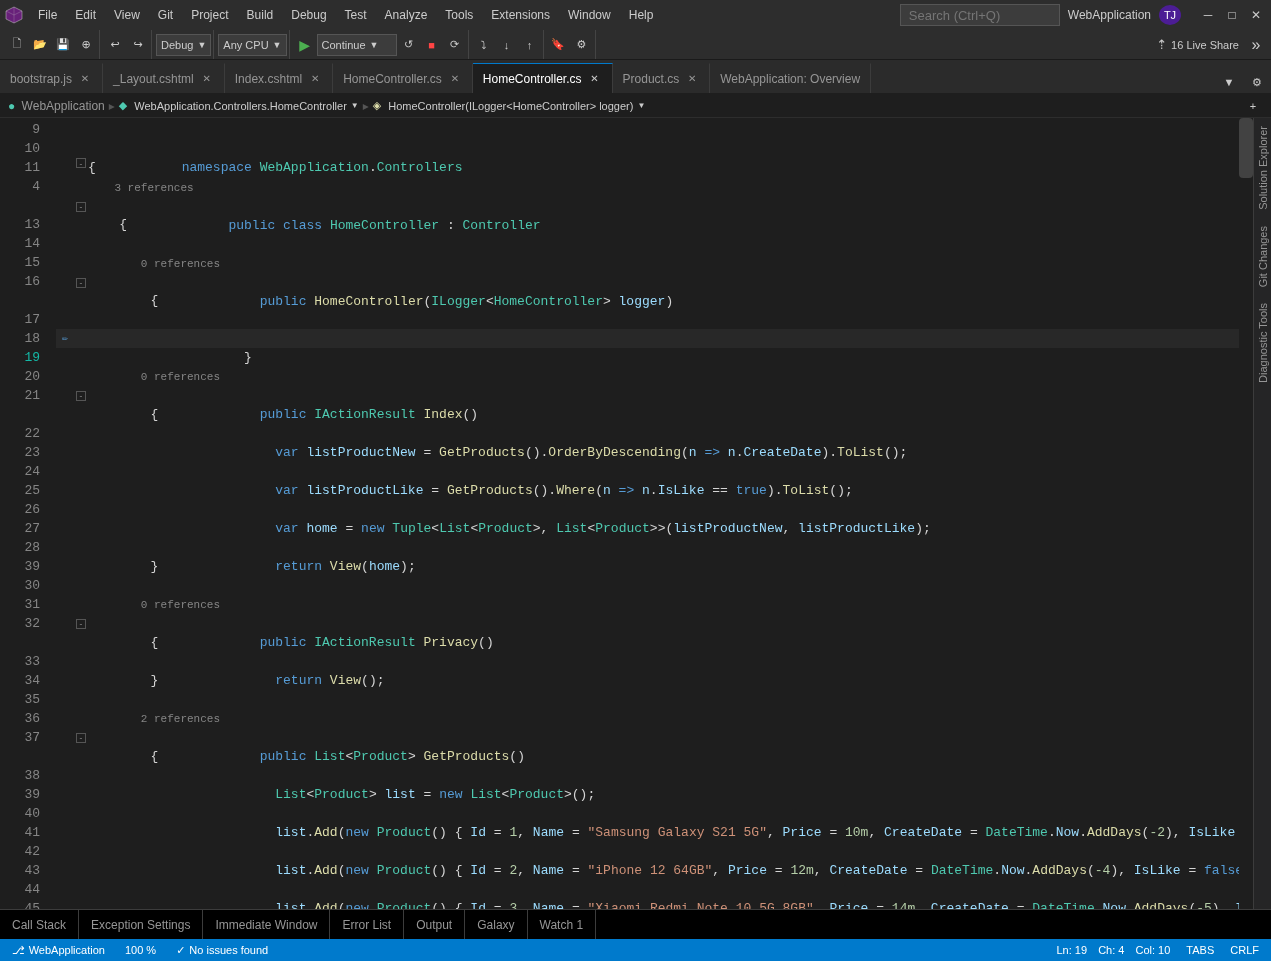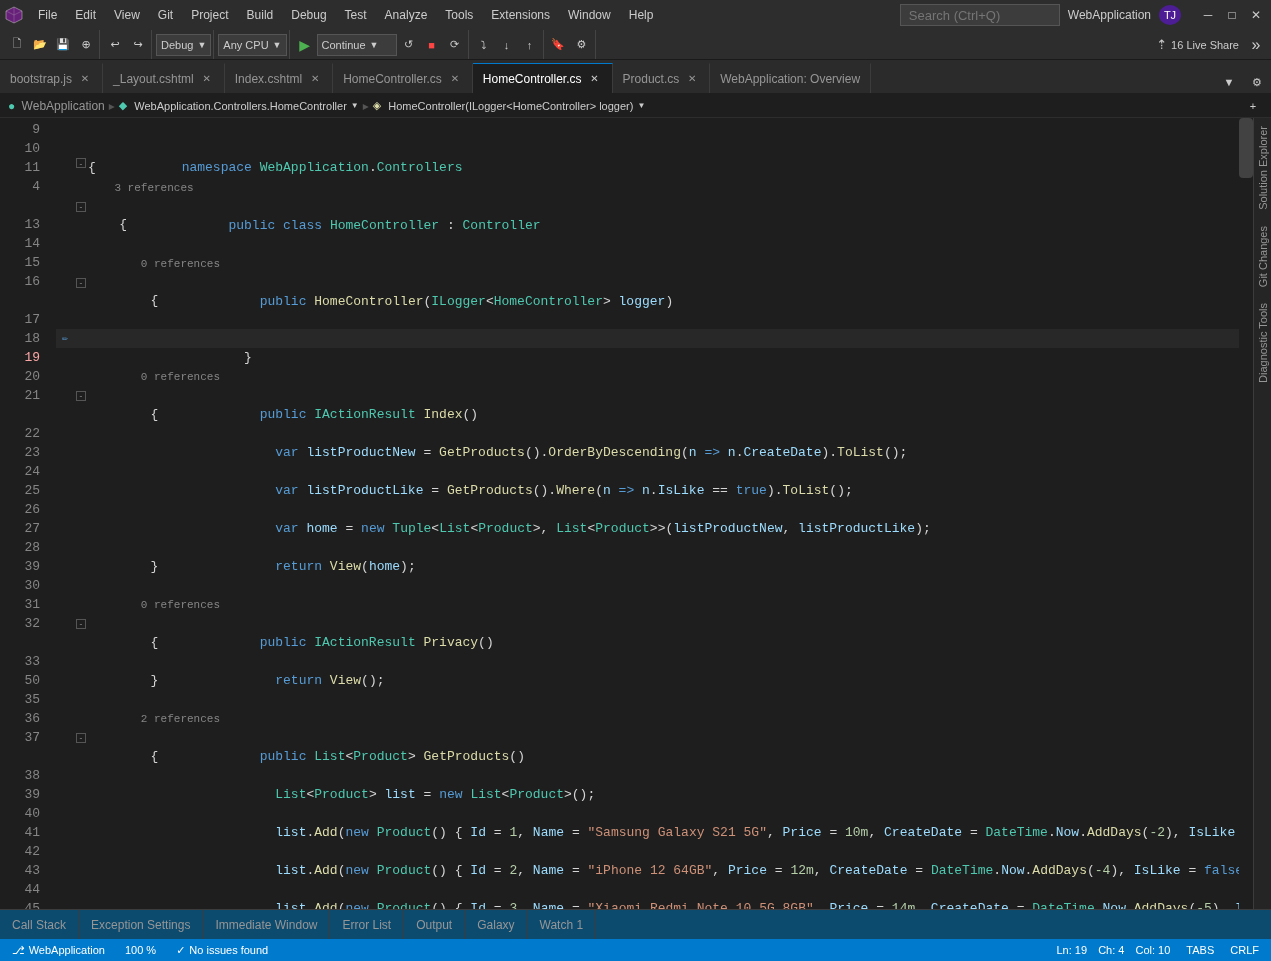--- a/index.html
+++ b/index.html
@@ -214,21 +214,21 @@
       color: #858585;
       text-align: right;
       padding: 0 8px 0 0;
       font-size: 13px;
       line-height: 19px;
       user-select: none;
       flex-shrink: 0;
       padding-top: 2px;
     }
     .line-num { height: 19px; display: block; }
-    .line-num.current { color: #fca5a5; }
+    .line-num.current { color: #14b8a6; }
 
     #code-lines {
       flex: 1;
       overflow: hidden;
       padding-left: 8px;
       padding-top: 2px;
       position: relative;
     }
     .code-line {
       height: 19px;
@@ -321,21 +321,21 @@
       flex-shrink: 0;
       font-family: 'Segoe UI', sans-serif;
       gap: 12px;
     }
     .status-item { display: flex; align-items: center; gap: 4px; cursor: pointer; padding: 0 4px; }
     .status-right { margin-left: auto; display: flex; gap: 8px; }
 
     
     #bottom-panels {
       height: 30px;
-      background: #0c4a6e;
+      background: #000000;
       display: flex;
       align-items: center;
       flex-shrink: 0;
       border-top: 1px solid #3c3c3c;
     }
     .bottom-tab {
       padding: 4px 12px;
       font-size: 12px;
       color: #969696;
       cursor: pointer;
@@ -524,21 +524,21 @@
         <span class="line-num">25</span>
         <span class="line-num">26</span>
         <span class="line-num">27</span>
         <span class="line-num">28</span>
         <span class="line-num">39</span>
         <span class="line-num">30</span>
         <span class="line-num">31</span>
         <span class="line-num">32</span>
         <span style="height:19px; display:block;"></span>
         <span class="line-num">33</span>
-        <span class="line-num">50</span>
+        <span class="line-num">34</span>
         <span class="line-num">35</span>
         <span class="line-num">36</span>
         <span class="line-num">37</span>
         <span style="height:19px; display:block;"></span>
         <span class="line-num">38</span>
         <span class="line-num">39</span>
         <span class="line-num">40</span>
         <span class="line-num">41</span>
         <span class="line-num">42</span>
         <span class="line-num">43</span>

